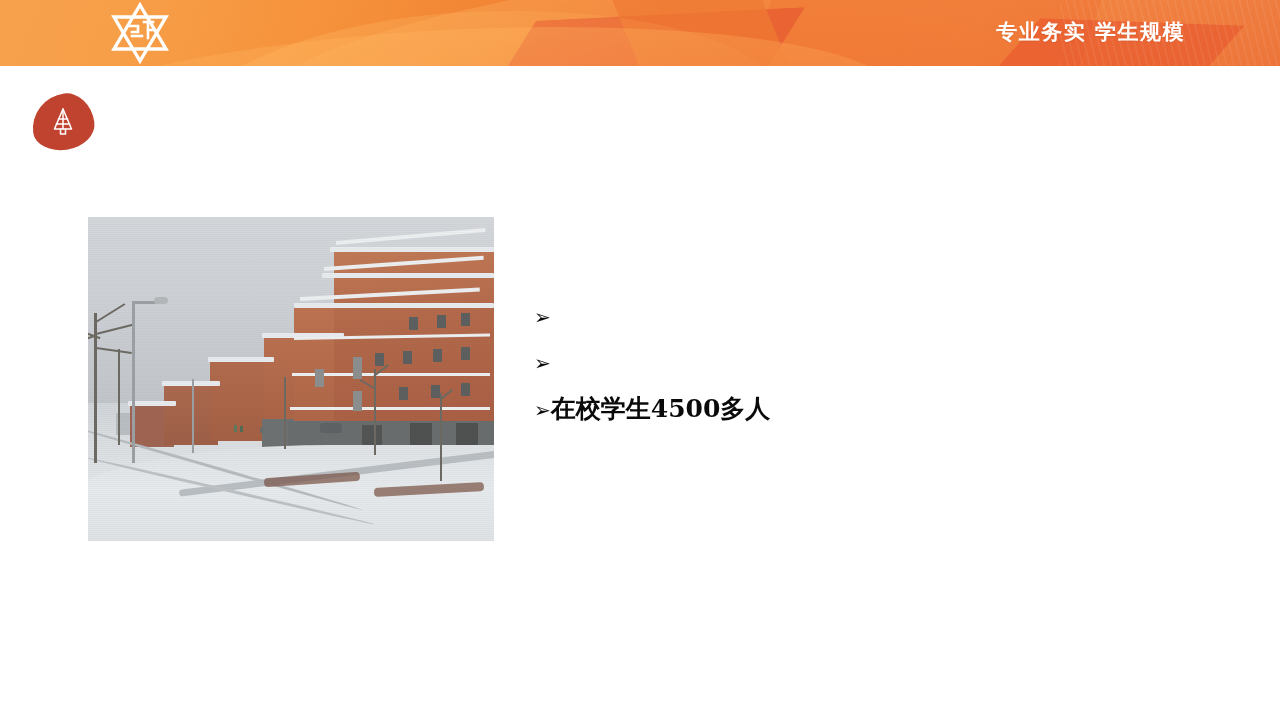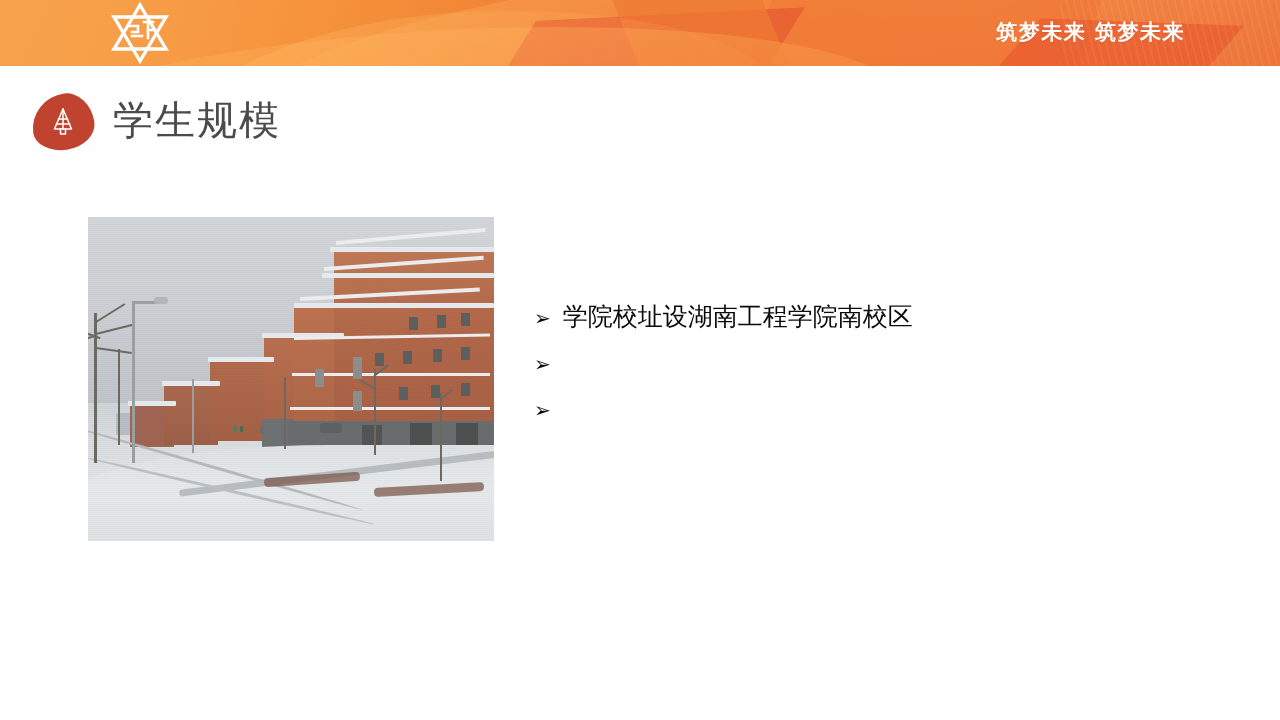--- a/index.html
+++ b/index.html
@@ -326,38 +326,37 @@
       <g fill="none" stroke="#ffffff" stroke-width="2.6" stroke-linecap="square">
         <path d="M22 24 L30 24 L30 30 L24 30"></path>
         <path d="M36 20 L45 20"></path>
         <path d="M40 20 L40 36"></path>
         <path d="M40 28 L47 28"></path>
         <path d="M24 34 L34 34"></path>
       </g>
     </svg>
   </div>
 
-  <div class="header-tagline">筑梦未来  筑梦未来</div>
+  <div class="header-tagline">专业务实  学生规模</div>
 </div>
 
 <div class="title-row">
   <div class="title-badge">
     <div class="title-badge-icon">
       <svg width="26" height="30" viewBox="0 0 26 30" aria-hidden="true">
         <g fill="none" stroke="#ffffff" stroke-width="1.5" stroke-linejoin="round" stroke-linecap="round">
           <path d="M13 2 L4.5 22 L21.5 22 Z"></path>
           <path d="M13 2 L13 22"></path>
           <path d="M8.4 12 L17.6 12"></path>
           <path d="M6.4 17 L19.6 17"></path>
           <path d="M10.5 22 L10.5 27 L15.5 27 L15.5 22"></path>
         </g>
       </svg>
     </div>
   </div>
-  <div class="page-title">学生规模</div>
 </div>
 
 <div class="photo-frame">
   <div class="ph ph-sky"></div>
   <div class="ph ph-ground"></div>
 
   <div class="ph ph-far" style="left:74px;top:190px;width:120px;height:26px;"></div>
   <div class="ph ph-far" style="left:28px;top:196px;width:40px;height:22px;"></div>
 
   <div class="ph ph-bldgE"></div>
@@ -434,24 +433,24 @@
   <div class="ph" style="left:172px;top:210px;width:3px;height:6px;background:#6b6b6b;"></div>
   <div class="ph" style="left:232px;top:206px;width:22px;height:10px;background:#5f6265;border-radius:3px;"></div>
 
   <div class="ph ph-noise"></div>
 </div>
 
 <div class="bullets">
 
   <div class="bullet-line spaced">
     <span class="bullet-marker">➢</span>
-    <span class="bullet-text">学院校址设湖南工程学院南校区</span>
   </div>
 
   <div class="bullet-line bold">
     <span class="bullet-marker">➢</span>
   </div>
 
   <div class="bullet-line bold">
     <span class="bullet-marker">➢</span>
+    <span class="bullet-text">在校学生4500多人</span>
   </div>
 
 </div>
 
 </body></html>

